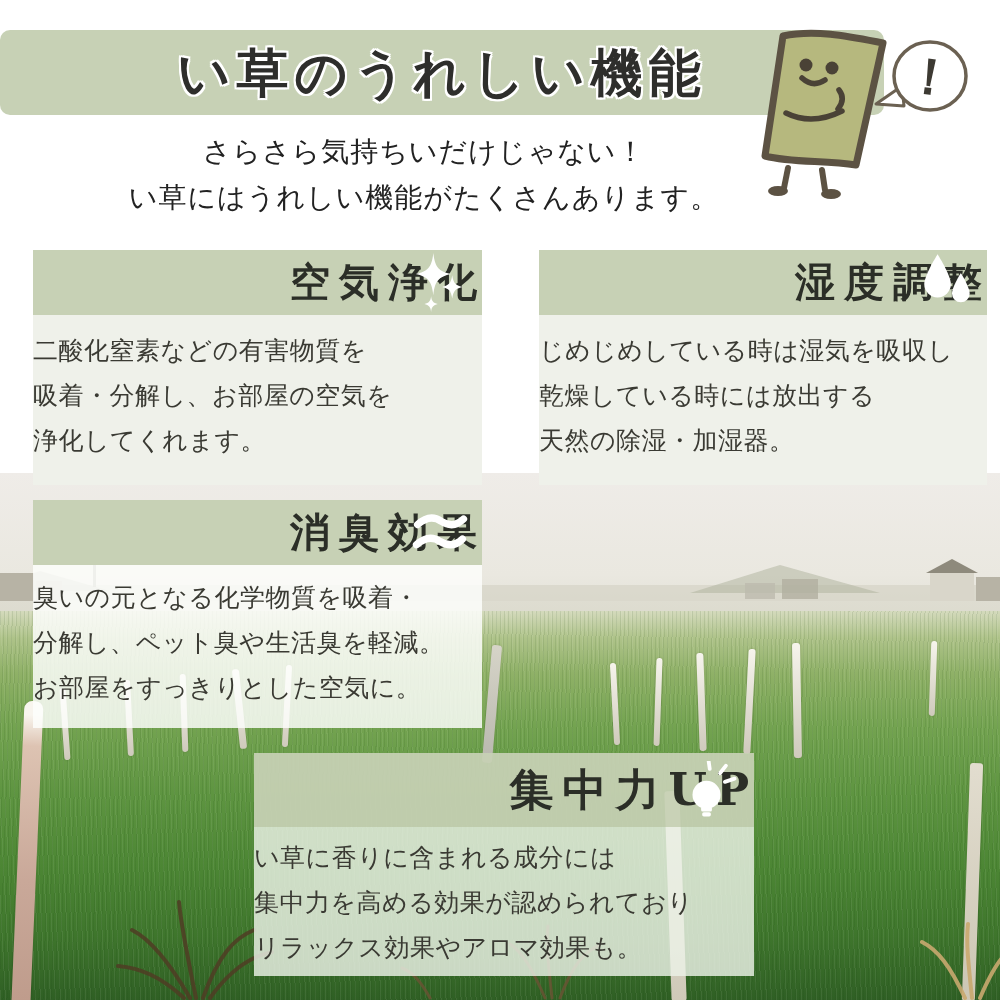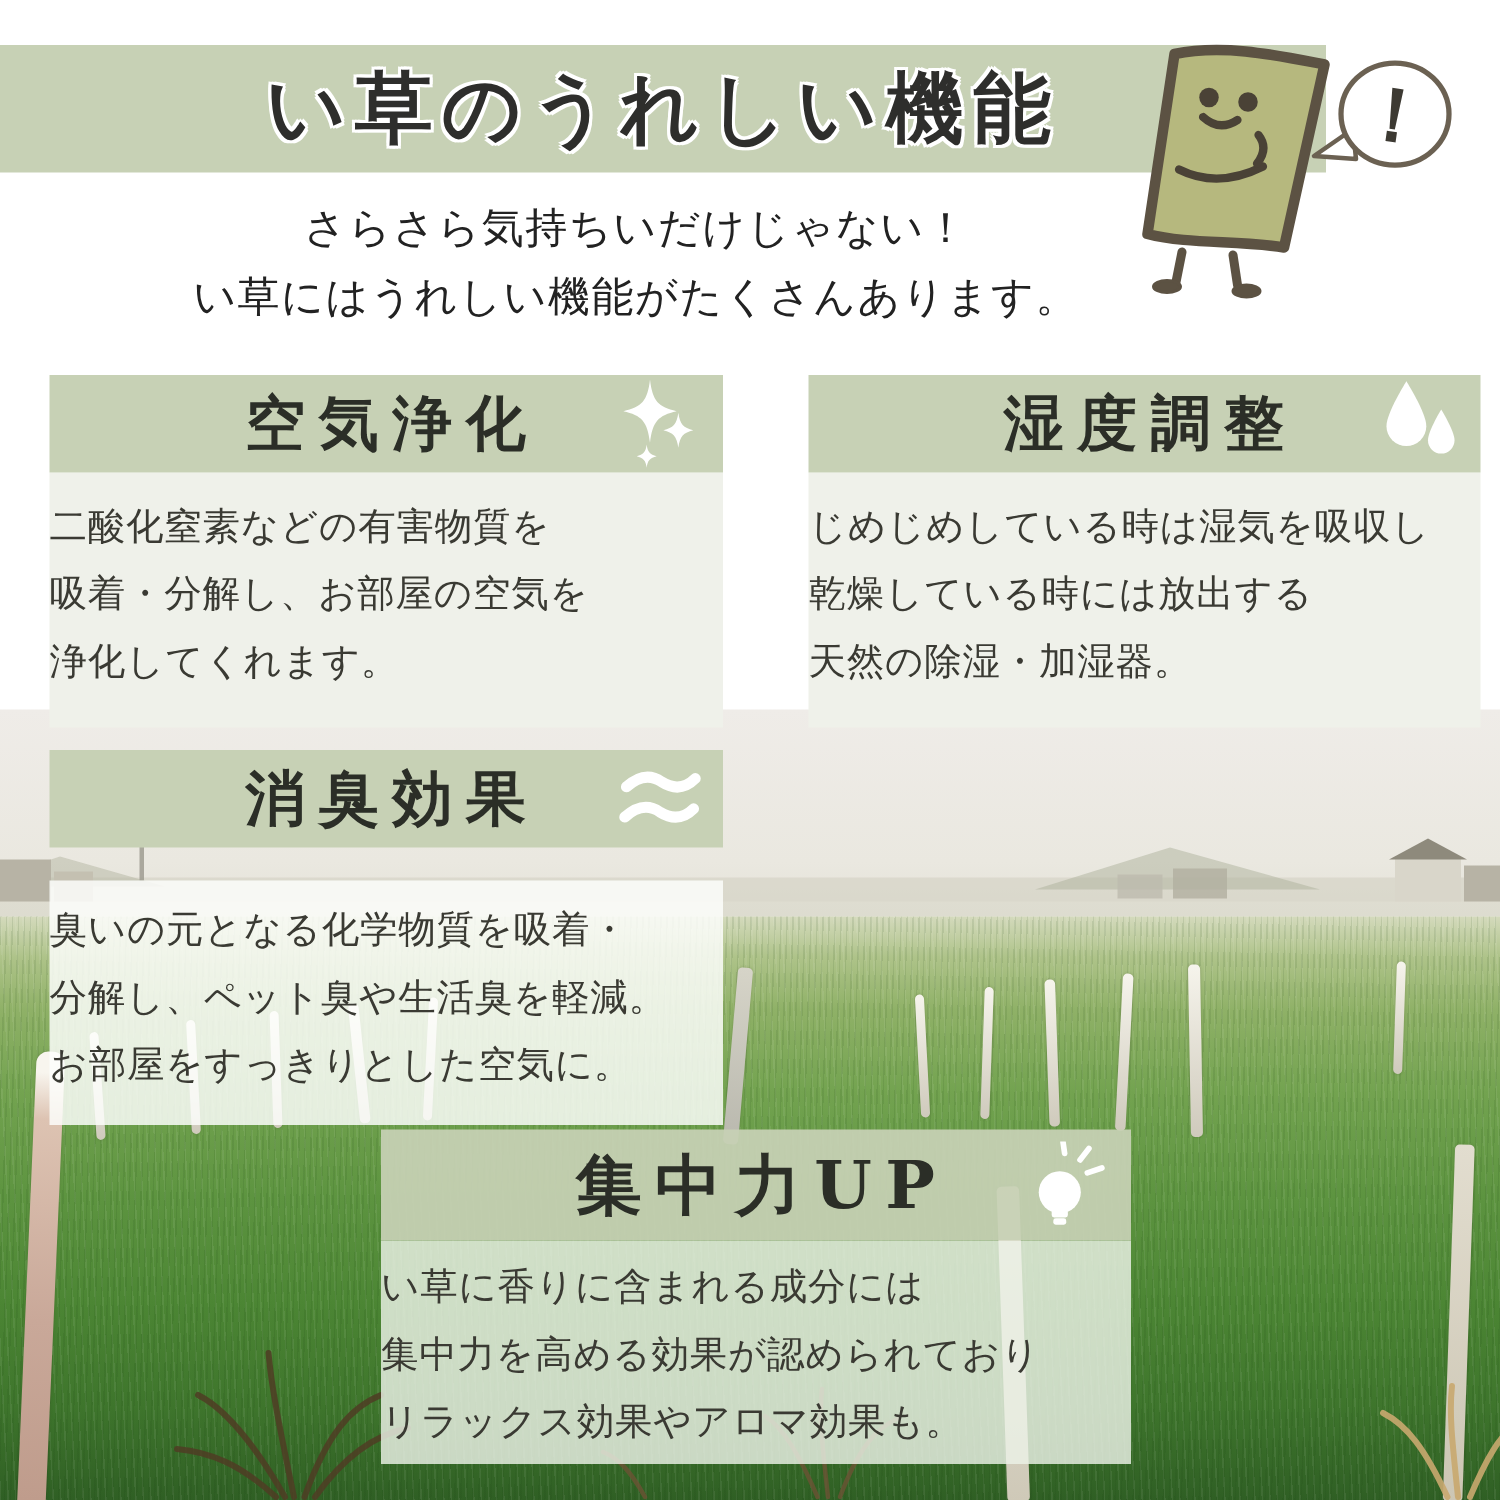--- a/index.html
+++ b/index.html
@@ -16,45 +16,45 @@
       repeating-linear-gradient(92deg, rgba(22,62,14,0.10) 0 1px, rgba(0,0,0,0) 1px 4px),
       repeating-linear-gradient(87deg, rgba(255,255,255,0.07) 0 1px, rgba(0,0,0,0) 1px 5px),
       linear-gradient(#d4dabc 0%, #aec389 7%, #8fb167 16%, #73a350 30%, #5d9440 48%, #4c8634 66%, #3e752c 84%, #2f5f24 100%);
   }
   .mist { position:absolute; left:0; top:128px; right:0; height:95px;
           background:linear-gradient(rgba(240,240,230,0.75), rgba(240,240,230,0)); }
   .post { position:absolute; background:linear-gradient(#f6f4ec,#cfcabc); border-radius:3px;
           box-shadow:0 0 2px rgba(60,60,40,0.25); }
   
   .title-band { position:absolute; left:0; top:30px; width:884px; height:85px;
-                background:var(--band-green,#c7d1b5); z-index:2; }
+                background:var(--band-green,#c7d1b5); z-index:2;border-radius:10px; }
   .title-band h1 { margin:0; text-align:center; line-height:85px; font-size:52px; font-weight:600;
                    letter-spacing:6px; color:#2e2e2c;
                    text-shadow:-2px -2px 0 #fff,2px -2px 0 #fff,-2px 2px 0 #fff,2px 2px 0 #fff,0 -2px 0 #fff,0 2px 0 #fff,-2px 0 0 #fff,2px 0 0 #fff; }
   .subtitle { position:absolute; left:0; width:848px; margin:0; text-align:center;
               font-size:28px; letter-spacing:1px; color:#222; z-index:2; }
   .subtitle.l1 { top:133px; }
   .subtitle.l2 { top:179px; }
   .mascot { position:absolute; left:756px; top:20px; width:220px; height:208px; z-index:3; }
   
   .card { position:absolute; z-index:2; }
   .card-header { position:relative; height:65px; background:var(--band-green,#c7d1b5);
-                 display:flex; align-items:center; justify-content:center; }
+                 display:flex; align-items:center; justify-content:flex-end; }
   .card-header h2 { margin:0; font-size:40px; font-weight:600; letter-spacing:9px; color:#2b2e27;
                     transform:translateX(4px); }
   .card-header .icon { position:absolute; right:14px; top:50%; transform:translateY(-50%); line-height:0; }
   .card-body { text-align:left; color:#3a3a33; font-size:25px; }
   .card-body p { margin:0; line-height:45px; letter-spacing:0.5px; white-space:nowrap; }
   .card-air, .card-deodorant { left:33px; width:449px; }
   .card-humidity, .card-antibacterial { left:539px; width:448px; }
   .card-air, .card-humidity { top:250px; }
   .card-air .card-body, .card-humidity .card-body { height:157px; background:#eff1ea; padding-top:13px; }
   .card-deodorant, .card-antibacterial { top:500px; }
   .card-deodorant .card-body, .card-antibacterial .card-body {
-      height:153px; background:rgba(253,254,251,0.84); padding-top:10px;margin-top:22px; }
+      height:153px; background:rgba(253,254,251,0.84); padding-top:10px; }
   .card-focus { left:254px; top:753px; width:500px; }
   .card-focus .card-header { height:74px; background:rgba(199,209,181,0.93); }
   .card-focus .card-header h2 { font-size:44px; }
   .card-focus .card-body { height:141px; background:rgba(236,241,230,0.82); padding-top:8px; }
 </style>
 </head>
 <body>
 
 <div class="canvas">
 

